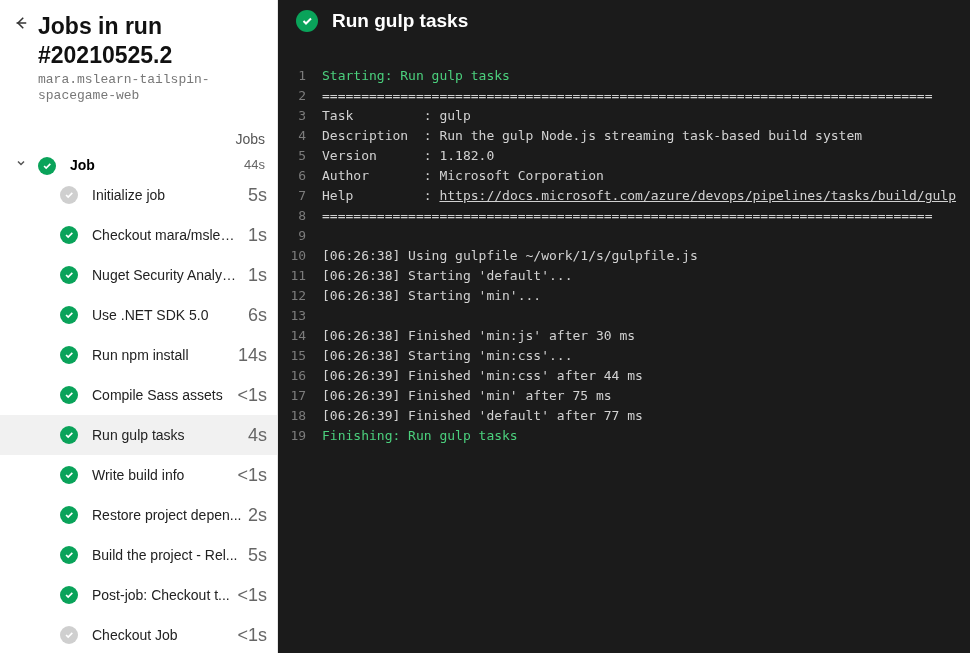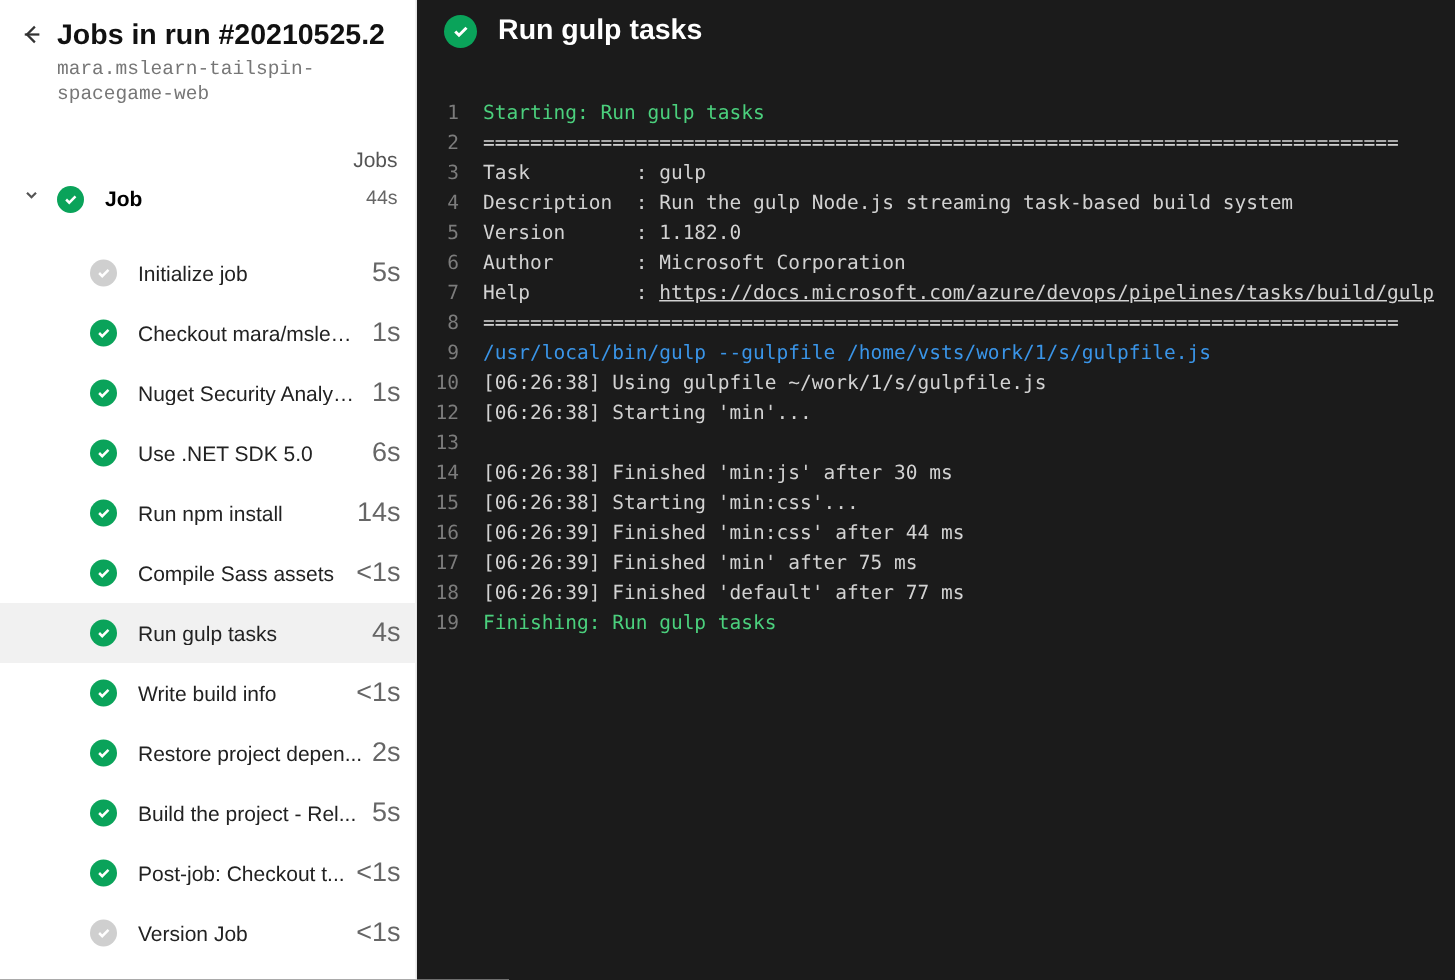--- a/index.html
+++ b/index.html
@@ -27,21 +27,21 @@
     padding: 12px 12px 0 12px;
     align-items: flex-start;
   }
   .back-arrow {
     margin-top: 2px;
     margin-right: 8px;
     flex: 0 0 auto;
     cursor: pointer;
   }
   .run-title {
-    font-size: 19px;
+    font-size: 23px;
     font-weight: 700;
     color: #111;
     line-height: 1.25;
   }
   .run-sub {
     font-size: 13px;
     color: #777;
     line-height: 1.3;
     margin-top: 2px;
     font-family: Liberation Mono, monospace;
@@ -300,21 +300,21 @@
         </span>
         <span class="step-name">Post-job: Checkout t...</span>
         <span class="step-time">&lt;1s</span>
       </div>
       <div class="step-row">
         <span class="status-icon grey">
           <svg width="10" height="10" viewBox="0 0 24 24" fill="none" stroke="#fff" stroke-width="4">
             <path d="M5 12l5 5L20 7"></path>
           </svg>
         </span>
-        <span class="step-name">Version Job</span>
+        <span class="step-name">Checkout Job</span>
         <span class="step-time">&lt;1s</span>
       </div>
     </div>
 </div>
 
 <div class="log-panel">
   <div class="log-header">
     <span class="status-icon success">
       <svg width="12" height="12" viewBox="0 0 24 24" fill="none" stroke="#fff" stroke-width="4">
         <path d="M5 12l5 5L20 7"></path>
@@ -324,22 +324,23 @@
   </div>
   <div class="log-body" id="loglines">
       <div class="log-line"><span class="ln">1</span><span class="lt"><span class="green">Starting: Run gulp tasks</span></span></div>
       <div class="log-line"><span class="ln">2</span><span class="lt"><span>==============================================================================</span></span></div>
       <div class="log-line"><span class="ln">3</span><span class="lt"><span>Task         : gulp</span></span></div>
       <div class="log-line"><span class="ln">4</span><span class="lt"><span>Description  : Run the gulp Node.js streaming task-based build system</span></span></div>
       <div class="log-line"><span class="ln">5</span><span class="lt"><span>Version      : 1.182.0</span></span></div>
       <div class="log-line"><span class="ln">6</span><span class="lt"><span>Author       : Microsoft Corporation</span></span></div>
       <div class="log-line"><span class="ln">7</span><span class="lt"><span>Help         : </span><span class="link">https://docs.microsoft.com/azure/devops/pipelines/tasks/build/gulp</span></span></div>
       <div class="log-line"><span class="ln">8</span><span class="lt"><span>==============================================================================</span></span></div>
-      <div class="log-line"><span class="ln">9</span><span class="lt"><span class="blue">/usr/local/bin/gulp --gulpfile /home/vsts/work/1/s/gulpfile.js</span></span></div>
+      <div class="log-line"><span class="ln">9</span></div>
       <div class="log-line"><span class="ln">10</span><span class="lt"><span>[06:26:38] Using gulpfile ~/work/1/s/gulpfile.js</span></span></div>
+      <div class="log-line"><span class="ln">11</span><span class="lt"><span>[06:26:38] Starting 'default'...</span></span></div>
       <div class="log-line"><span class="ln">12</span><span class="lt"><span>[06:26:38] Starting 'min'...</span></span></div>
       <div class="log-line"><span class="ln">13</span></div>
       <div class="log-line"><span class="ln">14</span><span class="lt"><span>[06:26:38] Finished 'min:js' after 30 ms</span></span></div>
       <div class="log-line"><span class="ln">15</span><span class="lt"><span>[06:26:38] Starting 'min:css'...</span></span></div>
       <div class="log-line"><span class="ln">16</span><span class="lt"><span>[06:26:39] Finished 'min:css' after 44 ms</span></span></div>
       <div class="log-line"><span class="ln">17</span><span class="lt"><span>[06:26:39] Finished 'min' after 75 ms</span></span></div>
       <div class="log-line"><span class="ln">18</span><span class="lt"><span>[06:26:39] Finished 'default' after 77 ms</span></span></div>
       <div class="log-line"><span class="ln">19</span><span class="lt"><span class="green">Finishing: Run gulp tasks</span></span></div>
     </div>
 </div>

